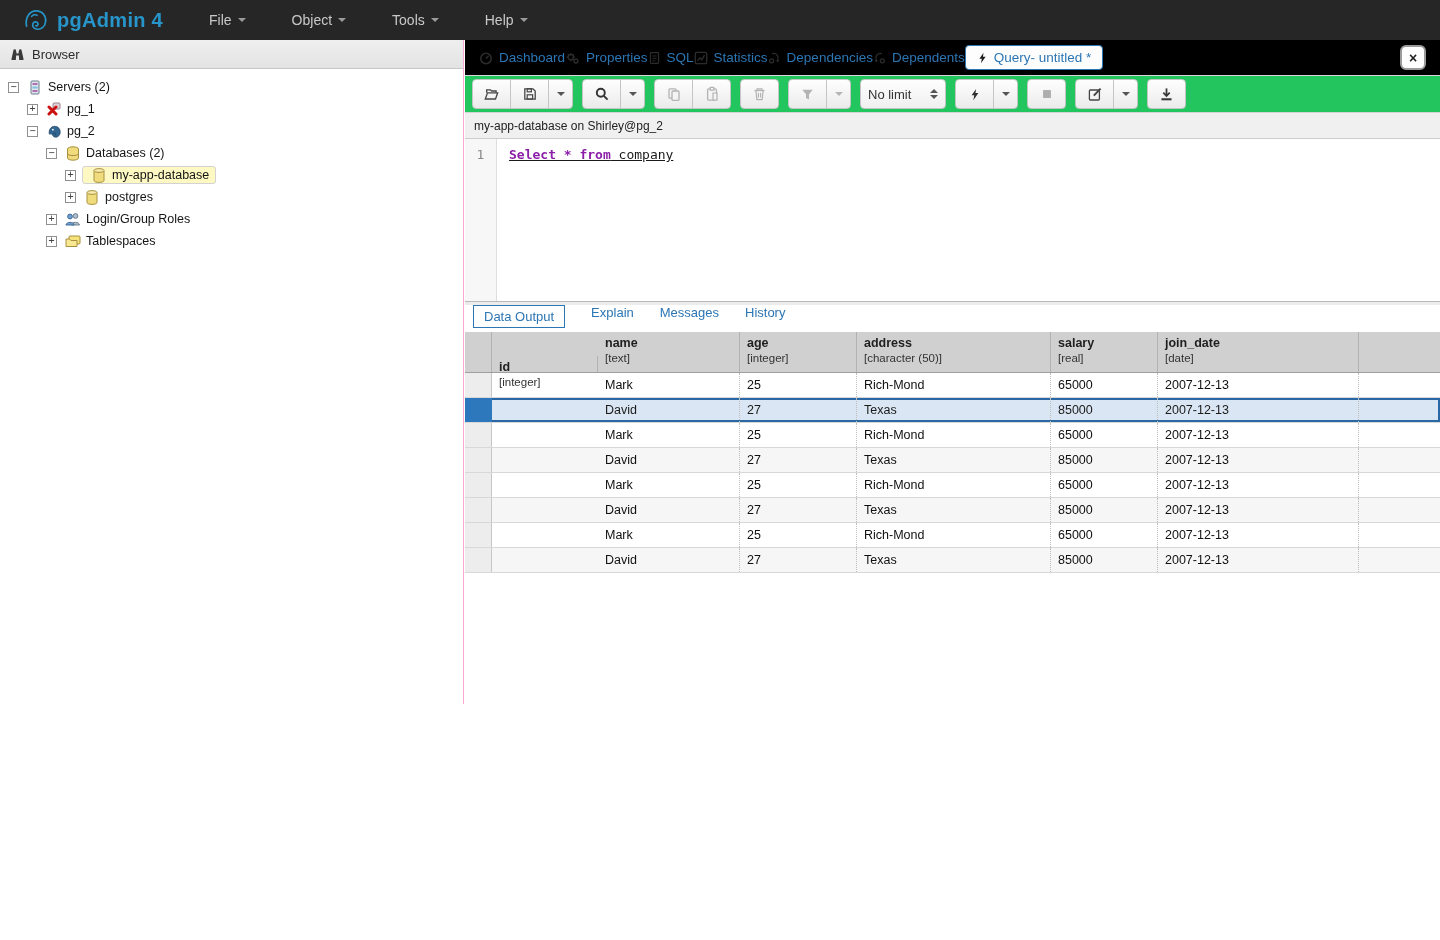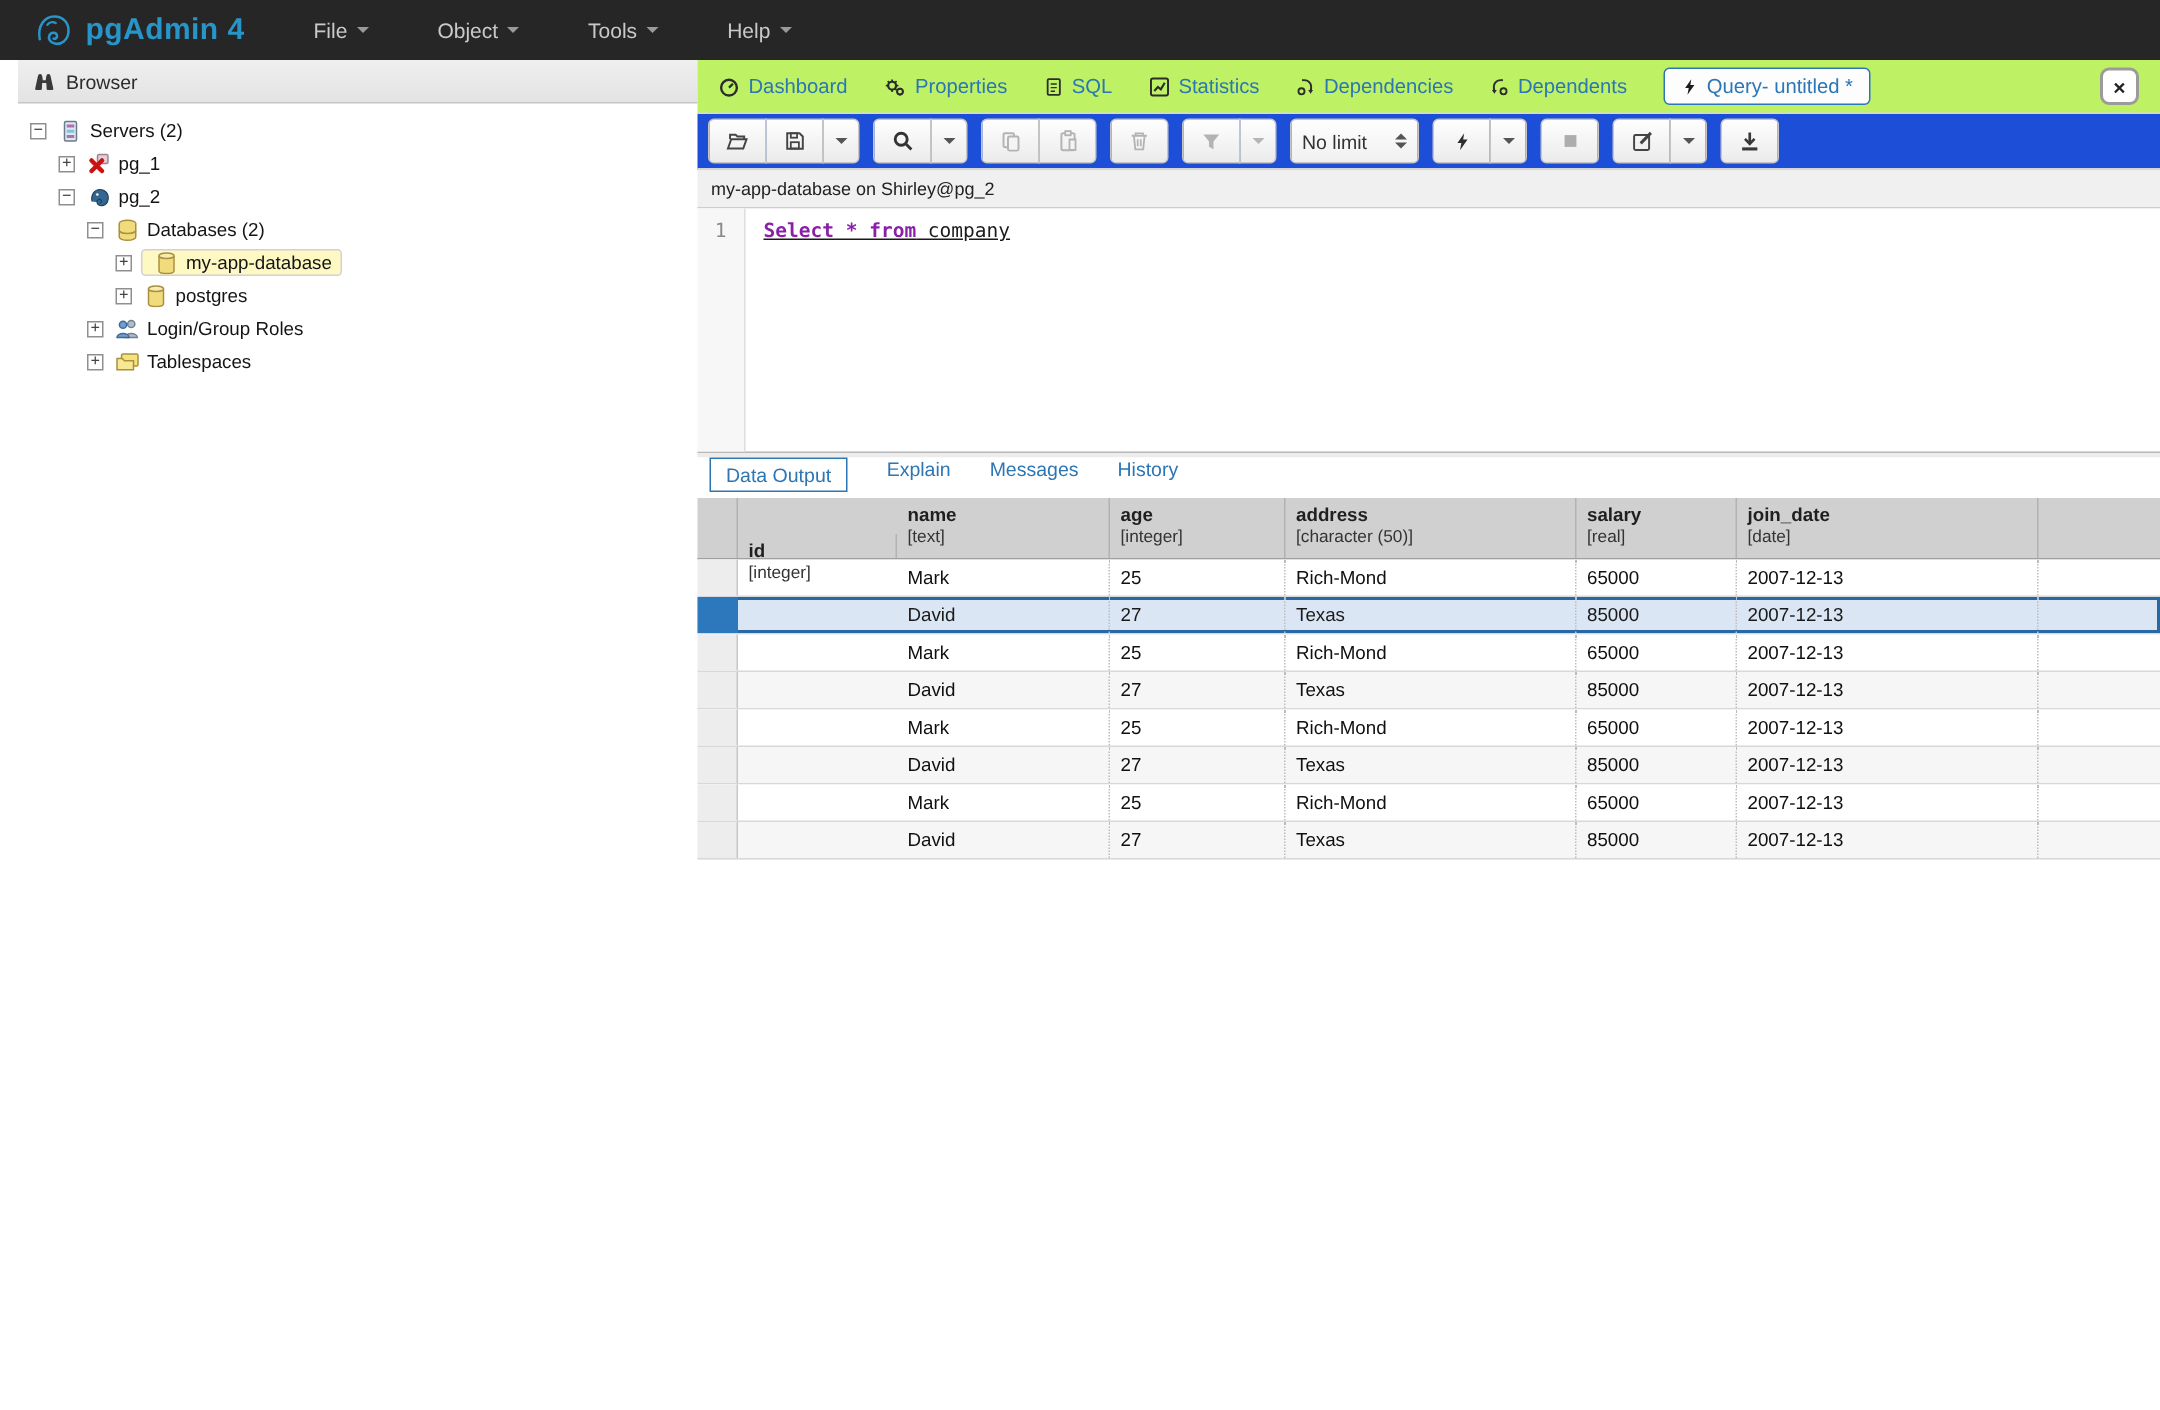--- a/index.html
+++ b/index.html
@@ -12,52 +12,52 @@
     background:#262626; display:flex; align-items:center; }
   .brand { display:flex; align-items:center; gap:8px; margin-left:22px; }
   .brand-text { color:#2795c9; font-size:20px; font-weight:bold; letter-spacing:.3px; }
   .menu { display:flex; align-items:center; gap:6px; margin-left:46px; cursor:default; }
   .menu:first-of-type { margin-left:52px; }
   .menu-label { color:#c9c9c9; font-size:14px; }
   .caret-down { width:0; height:0; border-left:4px solid transparent;
     border-right:4px solid transparent; border-top:4px solid #9a9a9a; }
 
   
-  .sidebar { position:absolute; top:40px; left:12px; width:464px; height:664px;
+  .sidebar { position:absolute; top:40px; left:0; width:464px; height:664px;
     background:#fff; border-right:1px solid #f9a8d4; }
   .sidebar-header { height:29px; background:linear-gradient(#efefef,#e3e3e3);
     border-bottom:1px solid #c6c6c6; display:flex; align-items:center; gap:7px;
     padding-left:10px; }
   .sidebar-title { font-size:13px; color:#2b2b2b; }
   .tree { padding-top:7px; }
   .tree-item { height:22px; display:flex; align-items:center; font-size:12.5px;
     color:#141414; cursor:default; }
   .expander { width:11px; height:11px; border:1px solid #8f8f8f; background:#fff;
     font-size:10px; line-height:8px; text-align:center; color:#444; margin-right:6px;
     flex:0 0 11px; font-family:"DejaVu Sans Mono", monospace; }
   .ticon { width:16px; height:16px; margin-right:5px; display:inline-flex;
     align-items:center; justify-content:center; flex:0 0 16px; }
   .hl { display:flex; align-items:center; padding:1px 7px 1px 2px; border-radius:3px; }
   .tree-item.sel .hl { background:#fef9c3; border:1px solid #d2d2d2; padding:0 6px 0 8px; }
 
   
   .main { position:absolute; top:40px; left:465px; width:975px; height:900px; background:#fff; }
 
-  .tabbar { height:36px; background:#bef264; border-bottom:1px solid #d8d8d8;
-    display:flex; align-items:center; padding-left:14px; gap:24px; position:relative; }
+  .tabbar { height:36px; background:#000000; border-bottom:1px solid #d8d8d8;
+    display:flex; align-items:center; padding-left:14px; position:relative; }
   .tab { display:flex; align-items:center; gap:6px; color:#2c76b4; font-size:13.5px; cursor:pointer; }
   .tab .tico { display:inline-flex; }
   .tab.active { background:#fdfdfd; border:1px solid #2c76b4; border-radius:4px;
     padding:4px 11px; }
   .close-btn { position:absolute; right:14px; top:5px; width:26px; height:25px;
     border:2px solid #9b9b9b; border-radius:6px; background:#fff; color:#222;
     font-size:14px; font-weight:bold; display:flex; align-items:center;
     justify-content:center; cursor:pointer; }
 
-  .toolbar { height:37px; background:#1d4ed8; border-bottom:1px solid #d4d4d4;
+  .toolbar { height:37px; background:#22c55e; border-bottom:1px solid #d4d4d4;
     display:flex; align-items:center; padding-left:7px; gap:9px; }
   .btn-group { display:flex; }
   .tbtn { height:30px; width:39px; background:linear-gradient(#fefefe,#ebebeb);
     border:1px solid #c5c5c5; display:flex; align-items:center; justify-content:center;
     cursor:pointer; }
   .tbtn.narrow { width:25px; }
   .btn-group .tbtn + .tbtn { margin-left:-1px; }
   .btn-group .tbtn:first-child { border-radius:4px 0 0 4px; }
   .btn-group .tbtn:last-child { border-radius:0 4px 4px 0; }
   .btn-group .tbtn:only-child { border-radius:4px; }

